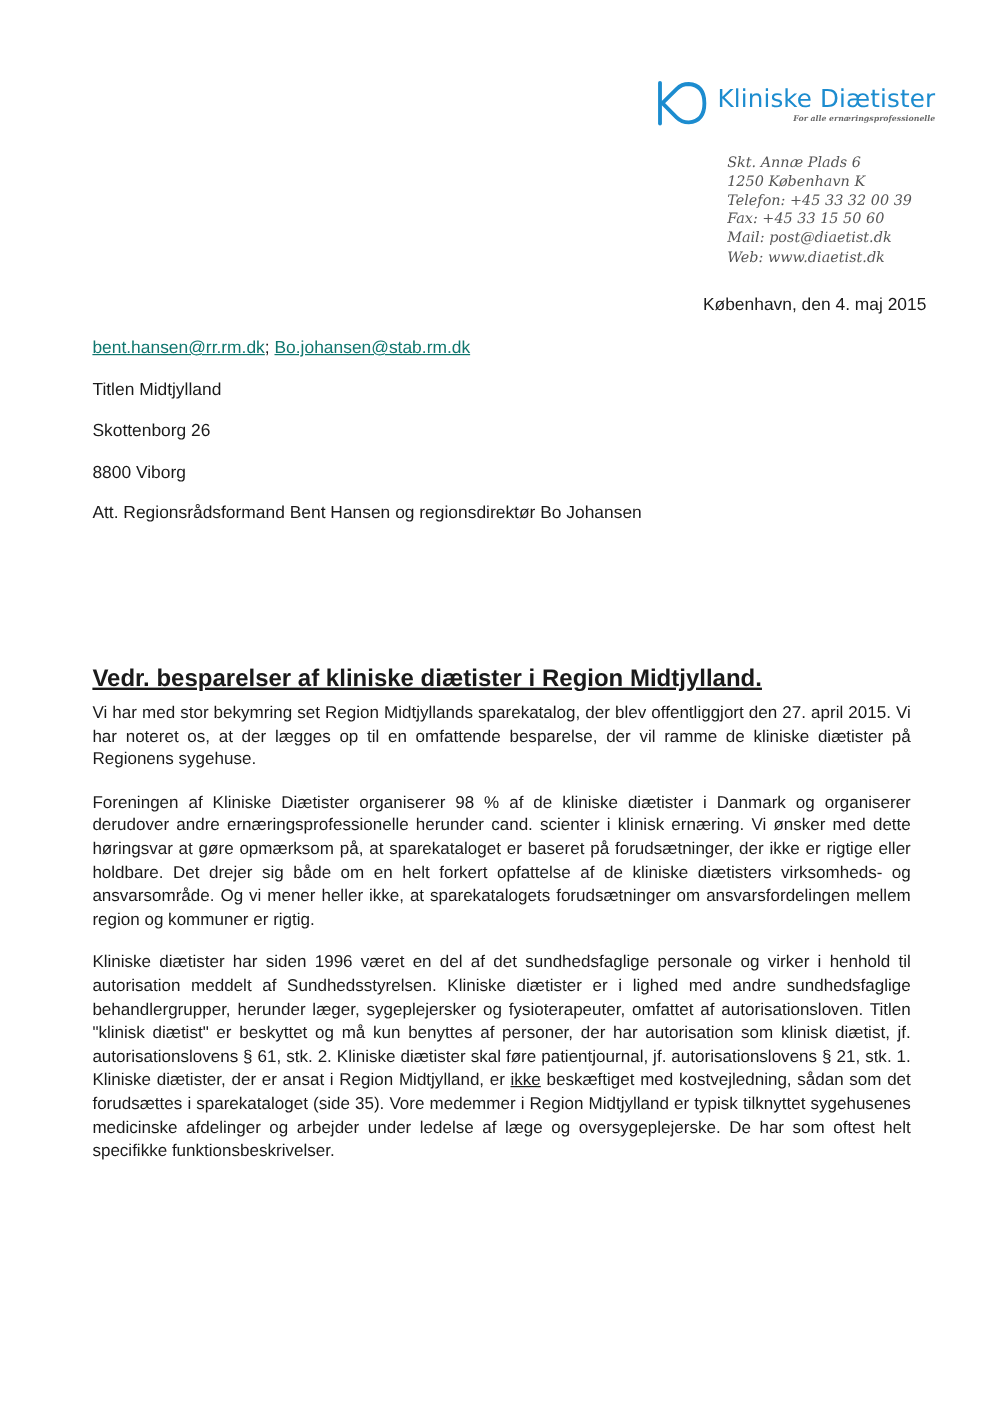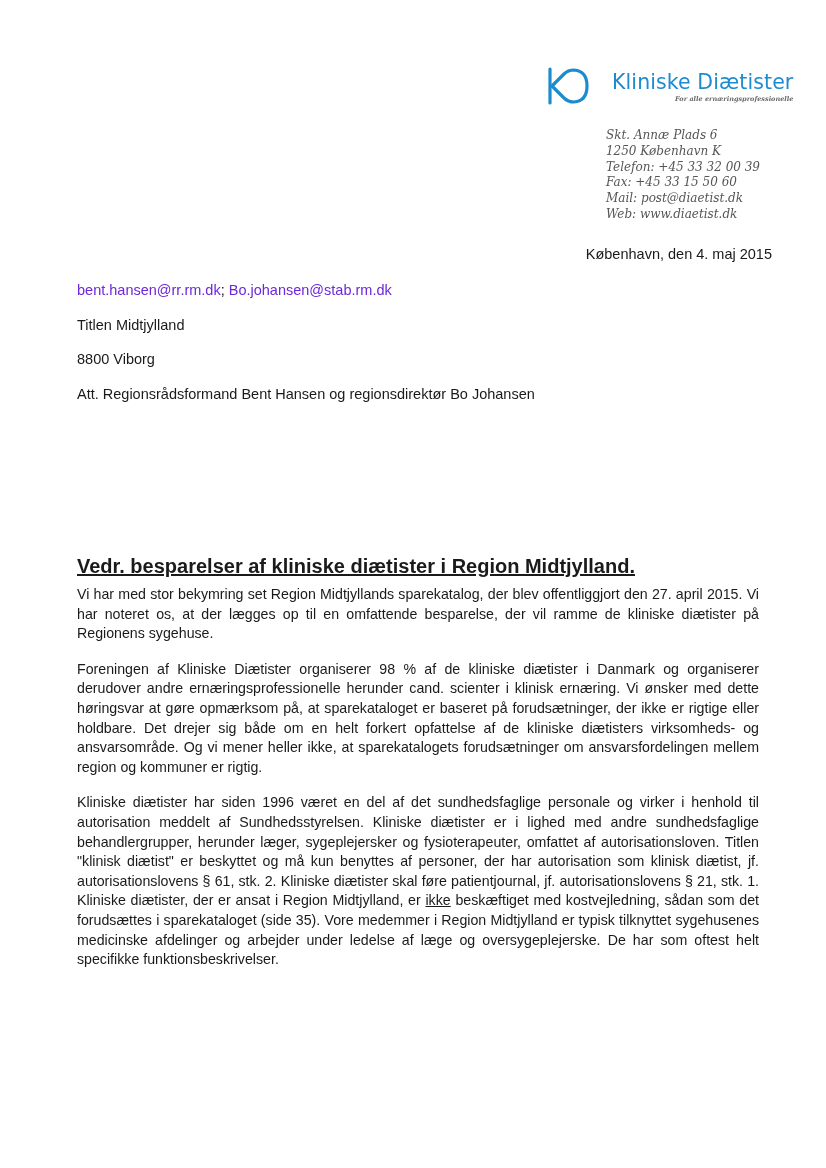--- a/index.html
+++ b/index.html
@@ -1,30 +1,30 @@
 <!DOCTYPE html>
 <html><head>
   <meta charset="utf-8">
   <style>
     html, body { margin: 0; padding: 0; background: #ffffff; }
     body { width: 826px; height: 1168px; position: relative; overflow: hidden; font-family: "Liberation Sans", sans-serif; color: #1a1a1a; }
 
     .logo { position: absolute; left: 546px; top: 66px; display: flex; align-items: flex-start; }
     .logo-mark { width: 44px; height: 40px; }
-    .logo-text { margin-left: 22px; margin-top: 4px; }
+    .logo-text { margin-left: 8px; margin-top: 4px; }
     .logo-name { font-family: "DejaVu Sans", sans-serif; font-size: 20.5px; color: #1c8ccf; letter-spacing: 0.1px; line-height: 24px; }
     .logo-tagline { font-family: "DejaVu Serif", serif; font-style: italic; font-size: 6.5px; color: #6a6a6a; text-align: right; margin-top: 1px; font-weight: bold; }
 
     .sender { position: absolute; right: 66px; top: 128px; text-align: left; font-family: "DejaVu Serif", serif; font-style: italic; font-size: 12px; color: #555; line-height: 15.8px; }
 
     .date { position: absolute; right: 54px; top: 246px; font-size: 14.5px; color: #1a1a1a; }
 
     .recipient { position: absolute; left: 77px; top: 282px; font-size: 14.5px; line-height: 17px; }
     .recipient .line { height: 17px; margin-bottom: 17.5px; white-space: nowrap; }
-    .recipient a { color: #6d28d9; }
+    .recipient a { color: #0f766e; text-decoration: underline; }
     .sep { color: #1a1a1a; }
 
     .subject { position: absolute; left: 77px; top: 555px; font-size: 20px; font-weight: bold; text-decoration: underline; }
 
     .body { position: absolute; left: 77px; top: 585px; width: 682px; font-size: 14.2px; line-height: 19.6px; text-align: justify; }
     .body p { margin: 0 0 16px 0; }
     .u { text-decoration: underline; }
   </style>
 </head>
 <body>
@@ -49,20 +49,21 @@
   <div>Web: www.diaetist.dk</div>
 </div>
 
 <div class="date">København, den 4. maj 2015</div>
 
 <div class="recipient">
   <div class="line">
     <a>bent.hansen@rr.rm.dk</a><span class="sep">;</span>&nbsp;<a>Bo.johansen@stab.rm.dk</a>
   </div>
   <div class="line">Titlen Midtjylland</div>
+  <div class="line">Skottenborg 26</div>
   <div class="line">8800 Viborg</div>
   <div class="line">Att. Regionsrådsformand Bent Hansen og regionsdirektør Bo Johansen</div>
 </div>
 
 <div class="subject">Vedr. besparelser af kliniske diætister i Region Midtjylland.</div>
 
 <div class="body">
   <p>Vi har med stor bekymring set Region Midtjyllands sparekatalog, der blev offentliggjort den 27. april 2015. Vi har noteret os, at der lægges op til en omfattende besparelse, der vil ramme de kliniske diætister på Regionens sygehuse.</p>
   <p>Foreningen af Kliniske Diætister organiserer 98 % af de kliniske diætister i Danmark og organiserer derudover andre ernæringsprofessionelle herunder cand. scienter i klinisk ernæring. Vi ønsker med dette høringsvar at gøre opmærksom på, at sparekataloget er baseret på forudsætninger, der ikke er rigtige eller holdbare. Det drejer sig både om en helt forkert opfattelse af de kliniske diætisters virksomheds- og ansvarsområde. Og vi mener heller ikke, at sparekatalogets forudsætninger om ansvarsfordelingen mellem region og kommuner er rigtig.</p>
   <p><span>Kliniske diætister har siden 1996 været en del af det sundhedsfaglige personale og virker i henhold til autorisation meddelt af Sundhedsstyrelsen. Kliniske diætister er i lighed med andre sundhedsfaglige behandlergrupper, herunder læger, sygeplejersker og fysioterapeuter, omfattet af autorisationsloven. Titlen "klinisk diætist" er beskyttet og må kun benyttes af personer, der har autorisation som klinisk diætist, jf. autorisationslovens § 61, stk. 2. Kliniske diætister skal føre patientjournal, jf. autorisationslovens § 21, stk. 1. Kliniske diætister, der er ansat i Region Midtjylland, er </span><span class="u">ikke</span><span> beskæftiget med kostvejledning, sådan som det forudsættes i sparekataloget (side 35). Vore medemmer i Region Midtjylland er typisk tilknyttet sygehusenes medicinske afdelinger og arbejder under ledelse af læge og oversygeplejerske. De har som oftest helt specifikke funktionsbeskrivelser.</span></p>

